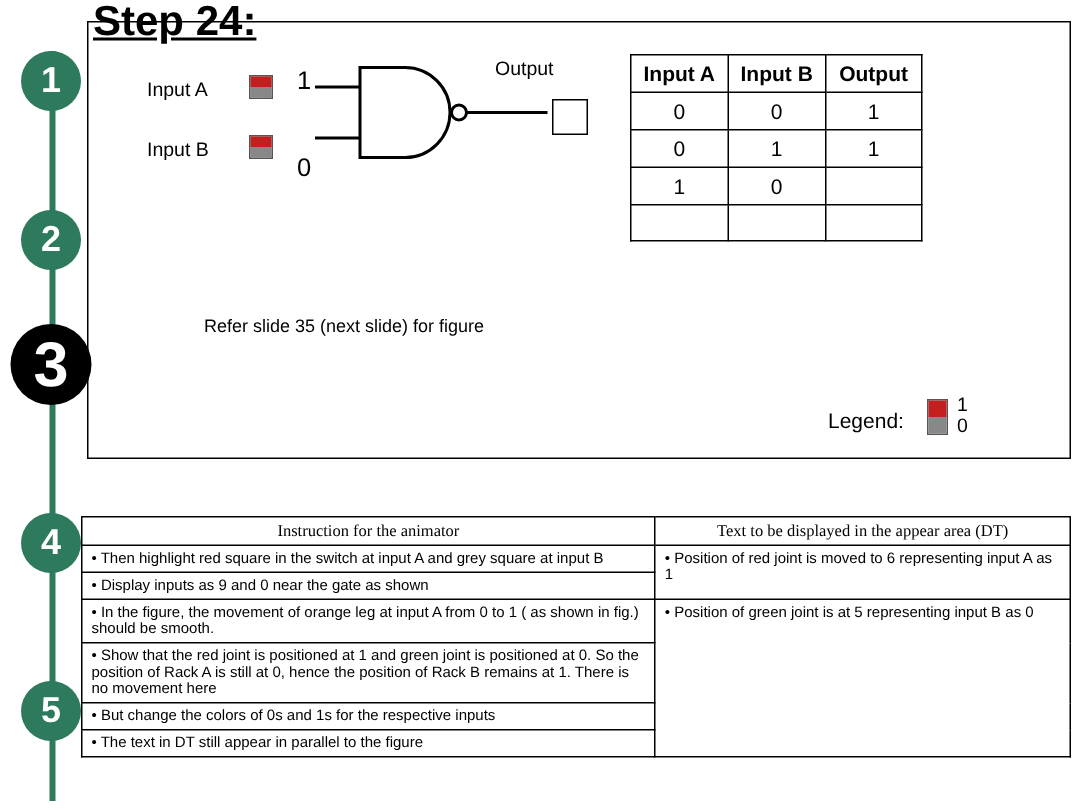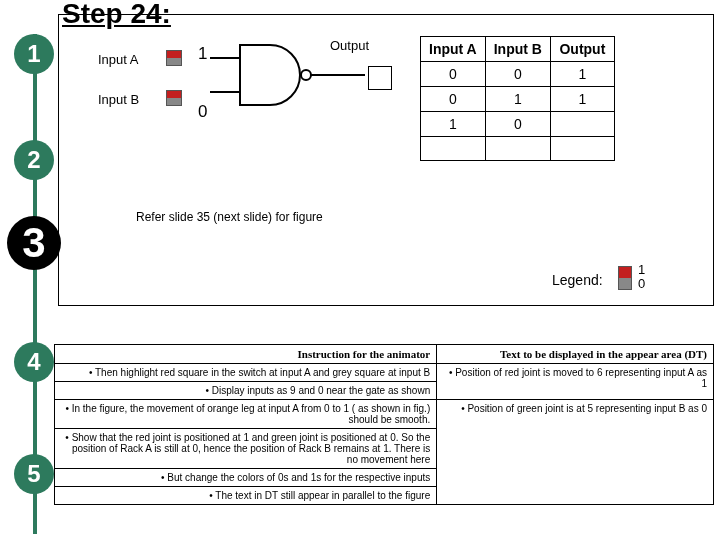--- a/index.html
+++ b/index.html
@@ -139,24 +139,24 @@
     left: 54px;
     top: 344px;
     border-collapse: collapse;
     width: 660px;
     font-size: 10px;
   }
   .bottom-table th, .bottom-table td {
     border: 1px solid #000;
     padding: 3px 6px;
     vertical-align: top;
-    text-align: right;
   }
   .bottom-table th {
-    font-weight: bold;
+    text-align: center;
+    font-weight: normal;
     font-family: "Times New Roman", serif;
     font-size: 11px;
   }
   .bottom-table .col-left { width: 58%; }
   .bottom-table .col-right { width: 42%; }
   .bottom-table ul { margin:0; padding:0; list-style:none; }
   .bottom-table li::before { content:"• "; }
 </style>
 </head>
 <body>

